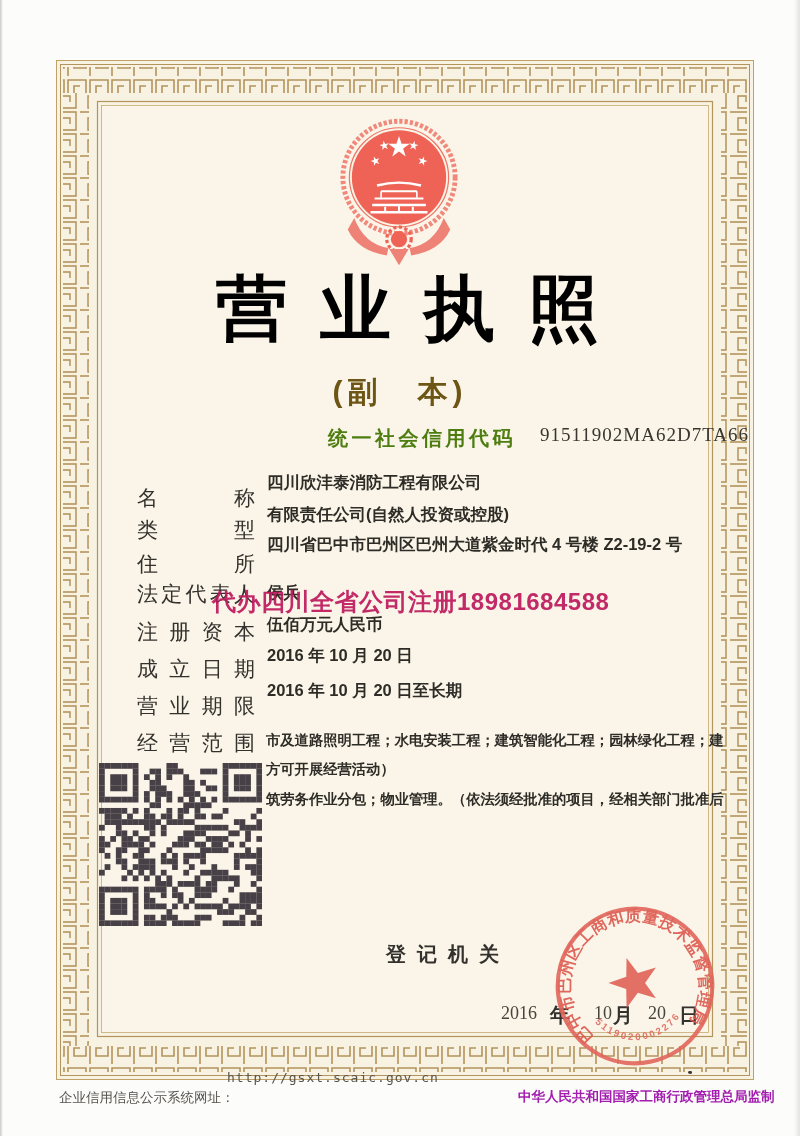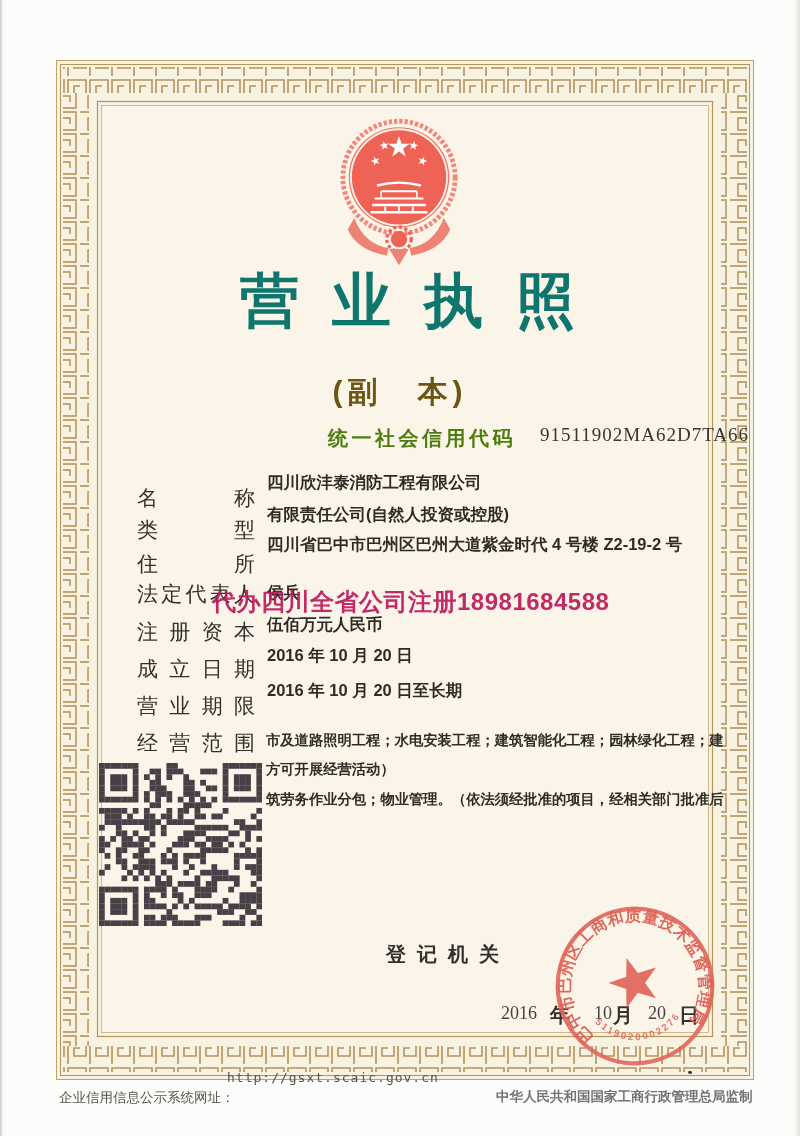--- a/index.html
+++ b/index.html
@@ -7,21 +7,21 @@
   .page{position:relative;width:800px;height:1136px;margin:0 auto;background:#fcfcfa;overflow:hidden;}
   .page::before{content:"";position:absolute;left:0;top:0;bottom:0;width:3px;background:linear-gradient(to right,#c9c9c7,rgba(255,255,255,0));z-index:9;}
   .page::after{content:"";position:absolute;right:0;top:0;bottom:0;width:6px;background:linear-gradient(to left,#e3e3e0,rgba(255,255,255,0));z-index:9;}
   svg{display:block;}
 
   .frame-svg{position:absolute;left:0;top:0;z-index:1;}
 
   .emblem{position:absolute;left:338px;top:110px;width:122px;height:164px;z-index:2;}
 
   .title{position:absolute;left:0;top:268px;width:800px;text-align:center;
-         font-size:59px;font-weight:900;color:#0f766e;letter-spacing:33px;padding-left:48px;
+         font-size:71px;font-weight:900;color:#000000;letter-spacing:33px;padding-left:48px;
          box-sizing:border-box;line-height:1.15;z-index:2;white-space:nowrap;}
   .subtitle{position:absolute;left:0;top:372px;width:800px;text-align:center;
          font-size:30px;font-weight:800;color:#6d5515;letter-spacing:5px;z-index:2;}
 
   .cc-label{position:absolute;left:328px;top:425px;font-size:20px;font-weight:700;
          letter-spacing:3.5px;color:#4d7c0f;z-index:2;}
   .cc-value{position:absolute;left:540px;top:424px;font-size:19px;font-weight:500;
          font-family:"Liberation Serif",serif;letter-spacing:1px;color:#38362f;z-index:2;}
 
   .f-label{position:absolute;left:137px;width:118px;font-size:21px;font-weight:400;
@@ -47,22 +47,22 @@
          color:#46443e;z-index:3;}
   .d-unit{position:absolute;font-size:20px;font-weight:700;color:#33312d;z-index:3;}
 
   .notice{position:absolute;left:28px;top:1004px;font-size:16px;font-weight:500;
          color:#53514b;line-height:22.5px;z-index:4;}
   .notice div{white-space:nowrap;}
   .site-label{position:absolute;left:59px;top:1089px;font-size:13.5px;font-weight:500;
          color:#55534d;z-index:4;}
   .site-url{position:absolute;left:227px;top:1070px;font-size:13px;
          font-family:"DejaVu Sans Mono",monospace;letter-spacing:1px;color:#57544c;z-index:4;}
-  .issuer{position:absolute;left:496px;top:1088px;font-size:13.5px;font-weight:600;
-         color:#737373;z-index:4;}
+  .issuer{position:absolute;left:518px;top:1088px;font-size:13.5px;font-weight:600;
+         color:#a21caf;z-index:4;}
   .speck{position:absolute;left:688px;top:1071px;width:4px;height:3px;background:#3a3835;
          border-radius:50% 40% 50% 60%;z-index:6;}
 </style>
 </head>
 <body>
 
 <div class="page">
 
   <svg class="frame-svg" width="800" height="1136">
     <defs>

